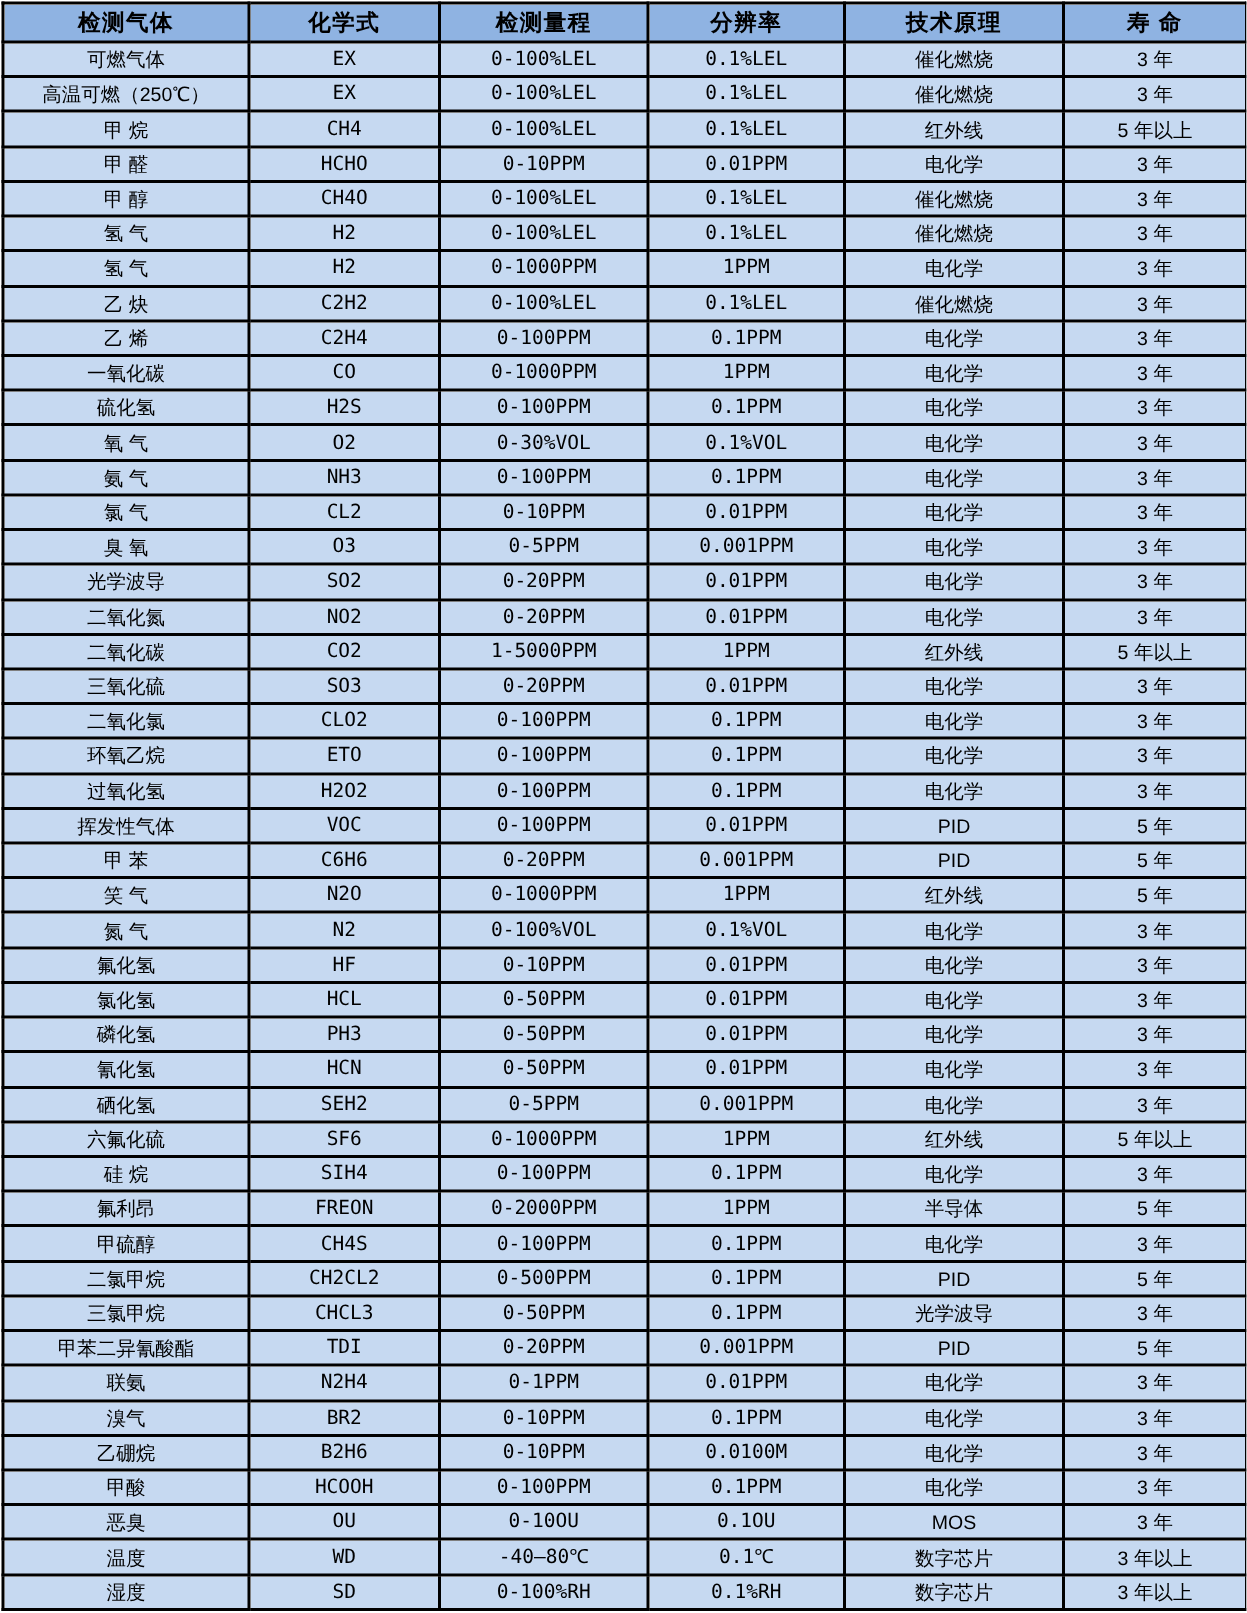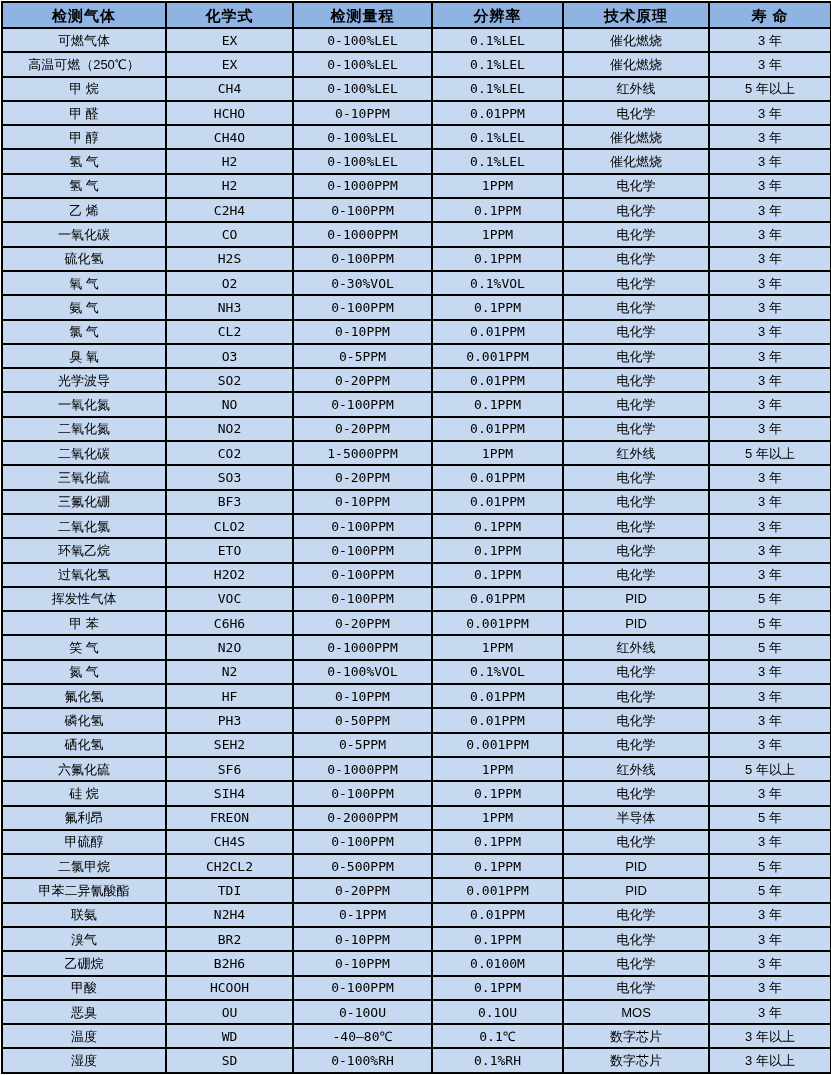--- a/index.html
+++ b/index.html
@@ -127,20 +127,28 @@
         </tr>
         <tr>
           <td class="cn">氢 气</td>
           <td class="mono">H2</td>
           <td class="mono">0-1000PPM</td>
           <td class="mono">1PPM</td>
           <td class="cn">电化学</td>
           <td class="cn">3 年</td>
         </tr>
         <tr>
+          <td class="cn">乙 炔</td>
+          <td class="mono">C2H2</td>
+          <td class="mono">0-100%LEL</td>
+          <td class="mono">0.1%LEL</td>
+          <td class="cn">催化燃烧</td>
+          <td class="cn">3 年</td>
+        </tr>
+        <tr>
           <td class="cn">乙 烯</td>
           <td class="mono">C2H4</td>
           <td class="mono">0-100PPM</td>
           <td class="mono">0.1PPM</td>
           <td class="cn">电化学</td>
           <td class="cn">3 年</td>
         </tr>
         <tr>
           <td class="cn">一氧化碳</td>
           <td class="mono">CO</td>
@@ -191,55 +199,39 @@
         </tr>
         <tr>
           <td class="cn">光学波导</td>
           <td class="mono">SO2</td>
           <td class="mono">0-20PPM</td>
           <td class="mono">0.01PPM</td>
           <td class="cn">电化学</td>
           <td class="cn">3 年</td>
         </tr>
         <tr>
-          <td class="cn">一氧化氮</td>
-          <td class="mono">NO</td>
-          <td class="mono">0-100PPM</td>
-          <td class="mono">0.1PPM</td>
-          <td class="cn">电化学</td>
-          <td class="cn">3 年</td>
-        </tr>
-        <tr>
           <td class="cn">二氧化氮</td>
           <td class="mono">NO2</td>
           <td class="mono">0-20PPM</td>
           <td class="mono">0.01PPM</td>
           <td class="cn">电化学</td>
           <td class="cn">3 年</td>
         </tr>
         <tr>
           <td class="cn">二氧化碳</td>
           <td class="mono">CO2</td>
           <td class="mono">1-5000PPM</td>
           <td class="mono">1PPM</td>
           <td class="cn">红外线</td>
           <td class="cn">5 年以上</td>
         </tr>
         <tr>
           <td class="cn">三氧化硫</td>
           <td class="mono">SO3</td>
           <td class="mono">0-20PPM</td>
-          <td class="mono">0.01PPM</td>
-          <td class="cn">电化学</td>
-          <td class="cn">3 年</td>
-        </tr>
-        <tr>
-          <td class="cn">三氟化硼</td>
-          <td class="mono">BF3</td>
-          <td class="mono">0-10PPM</td>
           <td class="mono">0.01PPM</td>
           <td class="cn">电化学</td>
           <td class="cn">3 年</td>
         </tr>
         <tr>
           <td class="cn">二氧化氯</td>
           <td class="mono">CLO2</td>
           <td class="mono">0-100PPM</td>
           <td class="mono">0.1PPM</td>
           <td class="cn">电化学</td>
@@ -295,22 +287,38 @@
         </tr>
         <tr>
           <td class="cn">氟化氢</td>
           <td class="mono">HF</td>
           <td class="mono">0-10PPM</td>
           <td class="mono">0.01PPM</td>
           <td class="cn">电化学</td>
           <td class="cn">3 年</td>
         </tr>
         <tr>
+          <td class="cn">氯化氢</td>
+          <td class="mono">HCL</td>
+          <td class="mono">0-50PPM</td>
+          <td class="mono">0.01PPM</td>
+          <td class="cn">电化学</td>
+          <td class="cn">3 年</td>
+        </tr>
+        <tr>
           <td class="cn">磷化氢</td>
           <td class="mono">PH3</td>
+          <td class="mono">0-50PPM</td>
+          <td class="mono">0.01PPM</td>
+          <td class="cn">电化学</td>
+          <td class="cn">3 年</td>
+        </tr>
+        <tr>
+          <td class="cn">氰化氢</td>
+          <td class="mono">HCN</td>
           <td class="mono">0-50PPM</td>
           <td class="mono">0.01PPM</td>
           <td class="cn">电化学</td>
           <td class="cn">3 年</td>
         </tr>
         <tr>
           <td class="cn">硒化氢</td>
           <td class="mono">SEH2</td>
           <td class="mono">0-5PPM</td>
           <td class="mono">0.001PPM</td>
@@ -349,20 +357,28 @@
           <td class="cn">电化学</td>
           <td class="cn">3 年</td>
         </tr>
         <tr>
           <td class="cn">二氯甲烷</td>
           <td class="mono">CH2CL2</td>
           <td class="mono">0-500PPM</td>
           <td class="mono">0.1PPM</td>
           <td class="cn">PID</td>
           <td class="cn">5 年</td>
+        </tr>
+        <tr>
+          <td class="cn">三氯甲烷</td>
+          <td class="mono">CHCL3</td>
+          <td class="mono">0-50PPM</td>
+          <td class="mono">0.1PPM</td>
+          <td class="cn">光学波导</td>
+          <td class="cn">3 年</td>
         </tr>
         <tr>
           <td class="cn">甲苯二异氰酸酯</td>
           <td class="mono">TDI</td>
           <td class="mono">0-20PPM</td>
           <td class="mono">0.001PPM</td>
           <td class="cn">PID</td>
           <td class="cn">5 年</td>
         </tr>
         <tr>

